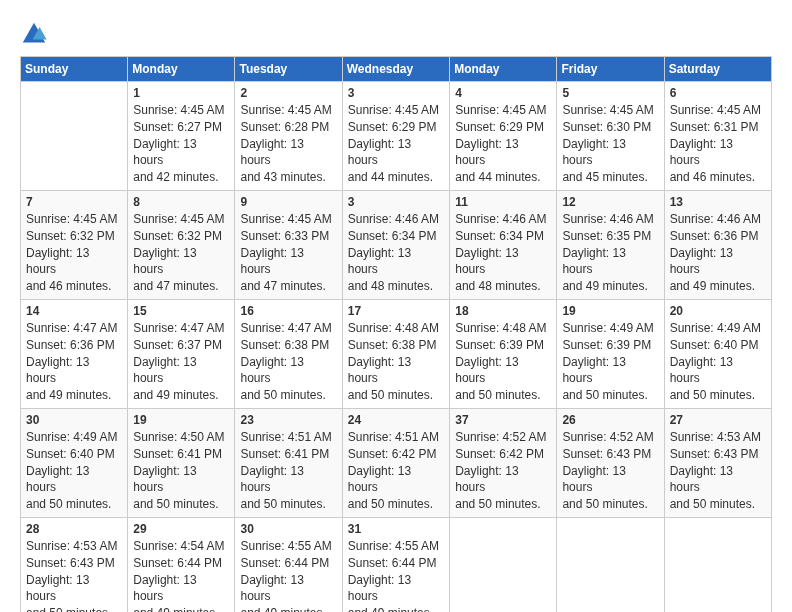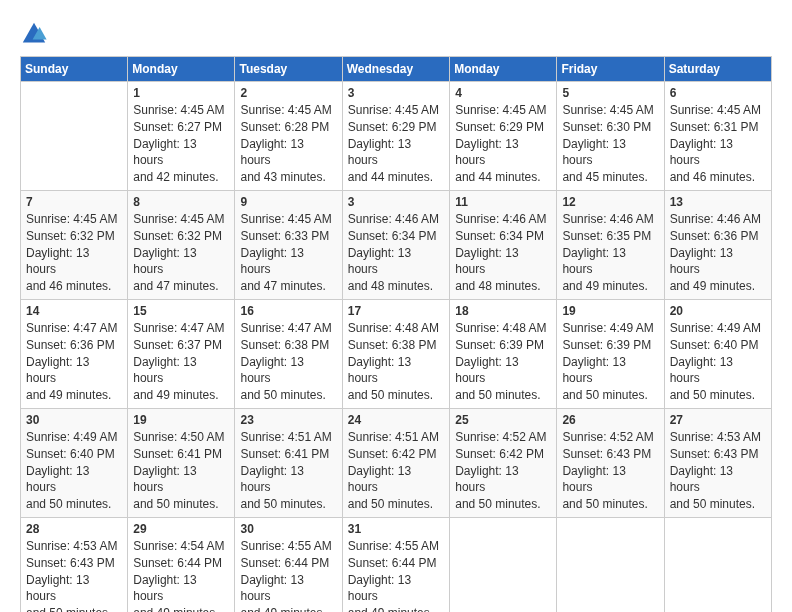--- a/index.html
+++ b/index.html
@@ -304,21 +304,21 @@
 and 50 minutes.</div>
         </td>
         <td>
           <span class="day-num">24</span>
           <div class="day-info" style="white-space: pre-line;">Sunrise: 4:51 AM
 Sunset: 6:42 PM
 Daylight: 13 hours
 and 50 minutes.</div>
         </td>
         <td>
-          <span class="day-num">25</span>
+          <span class="day-num">37</span>
           <div class="day-info" style="white-space: pre-line;">Sunrise: 4:52 AM
 Sunset: 6:42 PM
 Daylight: 13 hours
 and 50 minutes.</div>
         </td>
         <td>
           <span class="day-num">26</span>
           <div class="day-info" style="white-space: pre-line;">Sunrise: 4:52 AM
 Sunset: 6:43 PM
 Daylight: 13 hours

